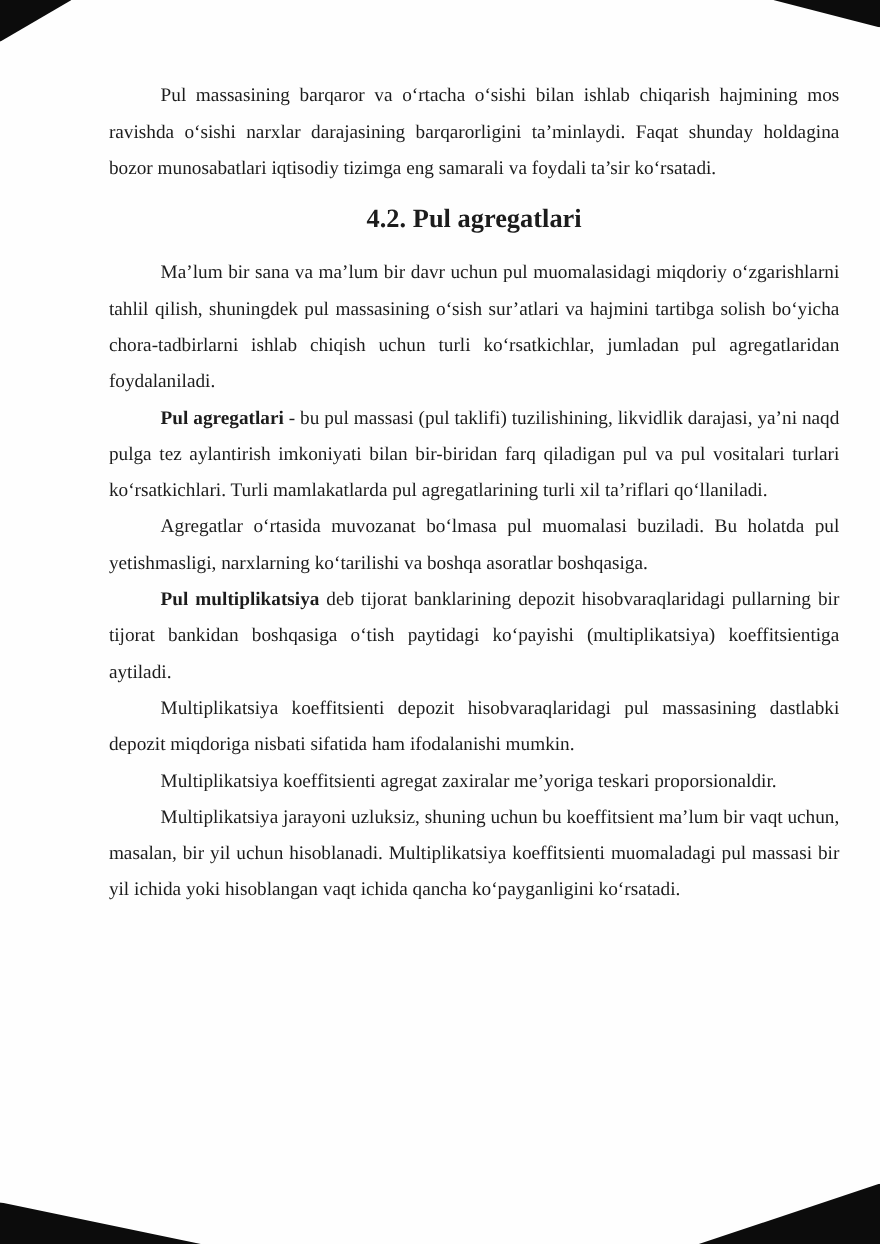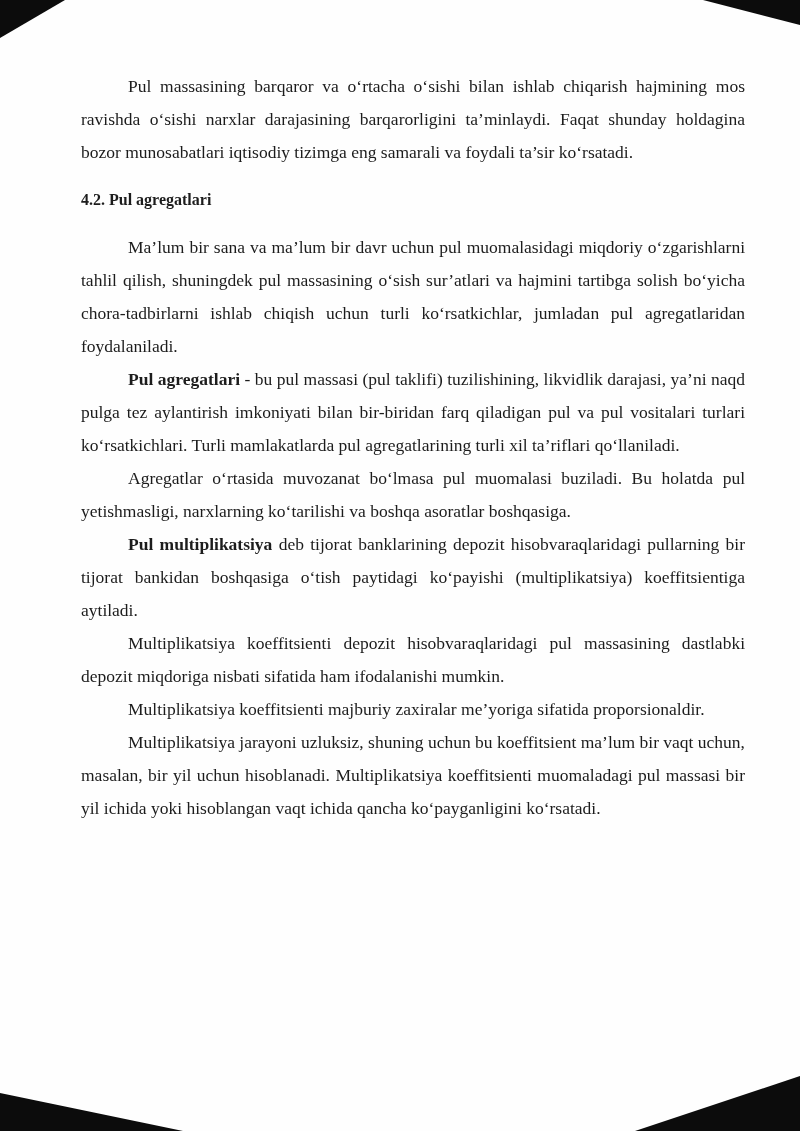--- a/index.html
+++ b/index.html
@@ -32,39 +32,40 @@
   .corner-bl {
     left: 0; bottom: 0; width: 183px; height: 38px;
     clip-path: polygon(0 0, 100% 100%, 0 100%);
   }
   .corner-br {
     right: 0; bottom: 0; width: 165px; height: 55px;
     clip-path: polygon(100% 0, 100% 100%, 0 100%);
   }
   .content {
     position: absolute;
-    left: 81px;
+    left: 99px;
     top: 70px;
     width: 664px;
   }
   .body-para {
     margin: 0;
     font-size: 17.5px;
     line-height: 33px;
     text-align: justify;
     text-indent: 47px;
   }
   .body-para b {
     font-weight: bold;
   }
   .section-heading {
     margin: 14px 0 15px 0;
-    font-size: 16px;
+    font-size: 24px;
     line-height: 33px;
     font-weight: bold;
+    text-align: center;
     text-indent: 0;
   }
 </style>
 </head>
 <body>
 
 <div class="page">
 
   <div class="corner corner-tl"></div>
   <div class="corner corner-tr"></div>
@@ -81,18 +82,18 @@
 
     <p class="body-para"><b>Pul agregatlari</b><span> - bu pul massasi (pul taklifi) tuzilishining, likvidlik darajasi, ya’ni naqd pulga tez aylantirish imkoniyati bilan bir-biridan farq qiladigan pul va pul vositalari turlari ko‘rsatkichlari. Turli mamlakatlarda pul agregatlarining turli xil ta’riflari qo‘llaniladi.</span></p>
 
 
     <p class="body-para"><b></b><span>Agregatlar o‘rtasida muvozanat bo‘lmasa pul muomalasi buziladi. Bu holatda pul yetishmasligi, narxlarning ko‘tarilishi va boshqa asoratlar boshqasiga.</span></p>
 
     <p class="body-para"><b>Pul multiplikatsiya</b><span> deb tijorat banklarining depozit hisobvaraqlaridagi pullarning bir tijorat bankidan boshqasiga o‘tish paytidagi ko‘payishi (multiplikatsiya) koeffitsientiga aytiladi.</span></p>
 
     <p class="body-para"><b></b><span>Multiplikatsiya koeffitsienti depozit hisobvaraqlaridagi pul massasining dastlabki depozit miqdoriga nisbati sifatida ham ifodalanishi mumkin.</span></p>
 
-    <p class="body-para"><b></b><span>Multiplikatsiya koeffitsienti majburiy zaxiralar me’yoriga sifatida proporsionaldir.</span></p>
+    <p class="body-para"><b></b><span>Multiplikatsiya koeffitsienti agregat zaxiralar me’yoriga teskari proporsionaldir.</span></p>
 
     <p class="body-para"><b></b><span>Multiplikatsiya jarayoni uzluksiz, shuning uchun bu koeffitsient ma’lum bir vaqt uchun, masalan, bir yil uchun hisoblanadi. Multiplikatsiya koeffitsienti muomaladagi pul massasi bir yil ichida yoki hisoblangan vaqt ichida qancha ko‘payganligini ko‘rsatadi.</span></p>
 
   </div>
 </div>
 
 </body></html>

